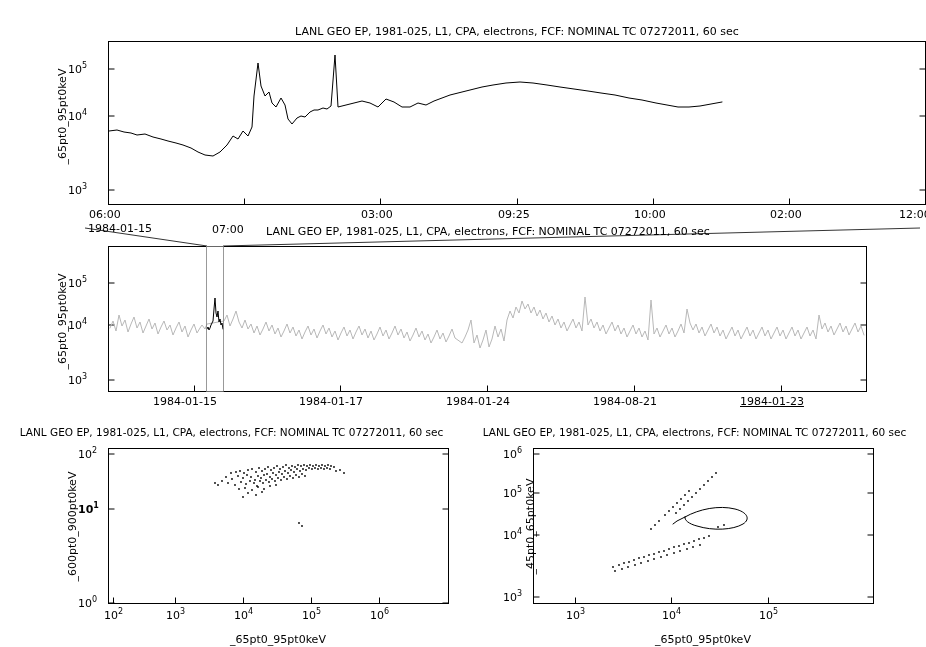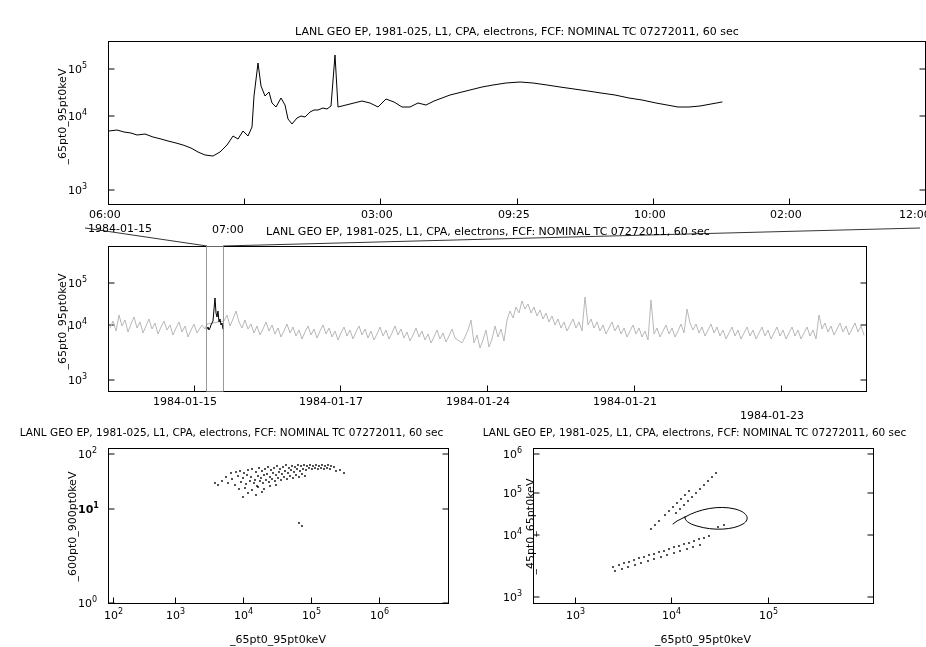--- a/index.html
+++ b/index.html
@@ -191,22 +191,22 @@
     <rect class="boxsel" x="206.5" y="21.5" width="17" height="145"></rect>
   </svg>
 
   <div class="ticklabel" style="left:68px;top:50px;"><span>10</span><sup style="font-size:8px;">5</sup></div>
   <div class="ticklabel" style="left:68px;top:92px;"><span>10</span><sup style="font-size:8px;">4</sup></div>
   <div class="ticklabel" style="left:68px;top:147px;"><span>10</span><sup style="font-size:8px;">3</sup></div>
 
   <div class="ticklabel" style="left:153px;top:170px;">1984-01-15</div>
   <div class="ticklabel" style="left:299px;top:170px;">1984-01-17</div>
   <div class="ticklabel" style="left:446px;top:170px;">1984-01-24</div>
-  <div class="ticklabel" style="left:593px;top:170px;">1984-01-21</div>
-  <div class="ticklabel" style="left:740px;top:184px;">1984-01-23</div>
+  <div class="ticklabel" style="left:593px;top:170px;">1984-08-21</div>
+  <div class="ticklabel" style="left:740px;top:170px;text-decoration:underline;">1984-01-23</div>
 </div>
 
 <div class="panel" style="left:0;top:425px;width:463px;height:222px;">
 
   <div class="ptitle" style="left:0px;top:1px;width:463px;font-size:10.5px;">LANL GEO EP, 1981-025, L1, CPA, electrons, FCF: NOMINAL TC 07272011, 60 sec</div>
 
   <div class="axis-label-y" style="left:-10px;top:95px;width:165px;">_600pt0_900pt0keV</div>
 
   <div class="axis-label-x" style="left:108px;top:208px;width:340px;">_65pt0_95pt0keV</div>
 

